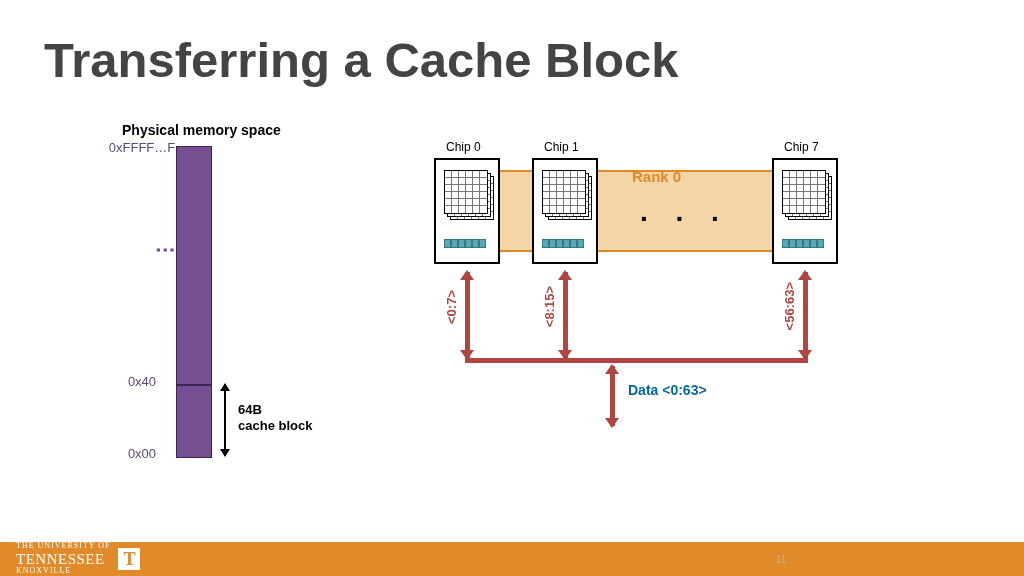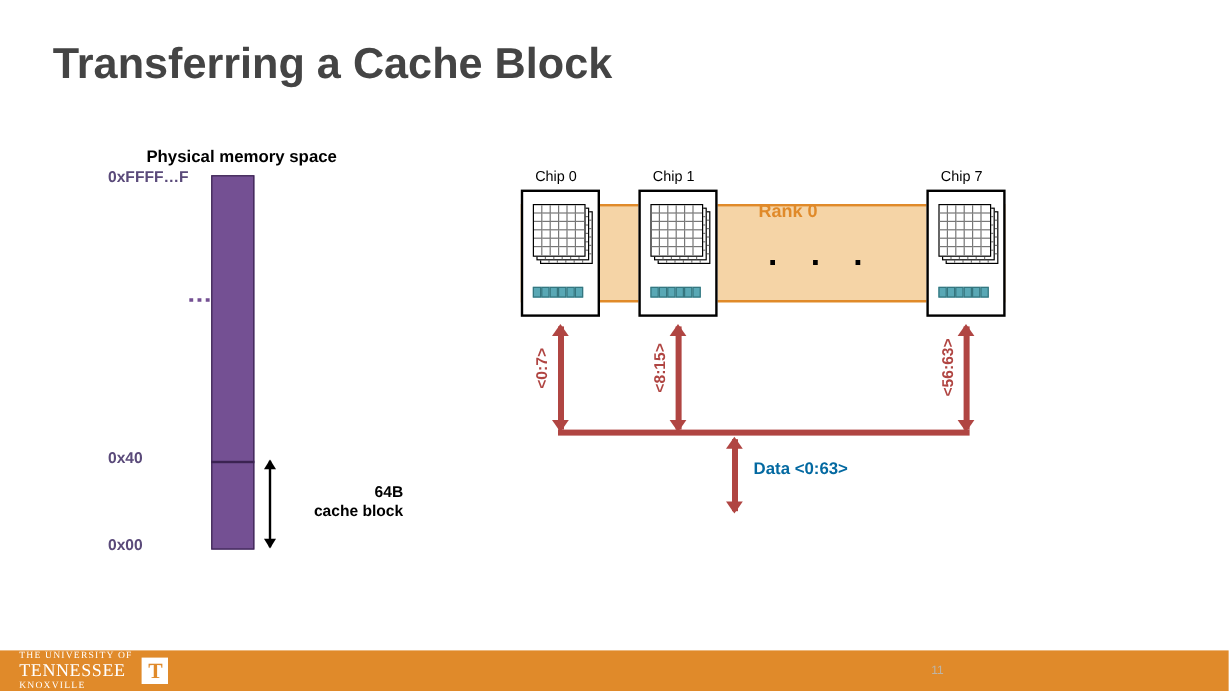--- a/index.html
+++ b/index.html
@@ -1,28 +1,28 @@
 <!DOCTYPE html>
 <html><head>
 <meta charset="utf-8">
 <style>
 * { box-sizing: border-box; margin: 0; padding: 0; }
 body { width: 1024px; height: 576px; font-family: Arial, Helvetica, sans-serif; background: #fff; position: relative; overflow: hidden; }
-.title { font-size: 36px; font-weight: 700; color: #444; padding: 32px 0 0 44px; }
+.title { font-size: 49px; font-weight: 700; color: #444; padding: 32px 0 0 44px; }
 .mem-label { position: absolute; left: 122px; top: 122px; font-size: 14px; font-weight: 700; color: #000; }
 .mem-wrap { position: absolute; left: 176px; top: 146px; width: 36px; height: 312px; }
 .mem-bar { width: 36px; height: 312px; background: #745093; border: 1.5px solid #3b2352; }
 .mem-divider { position: absolute; left: 0; right: 0; height: 2px; background: #3b2352; }
-.mem-tick { position: absolute; font-size: 13px; color: #5a4a7a; right: 42px; text-align: left; width: 80px; font-weight: bold; }
+.mem-tick { position: absolute; font-size: 13px; color: #5a4a7a; right: 30px; text-align: center; width: 80px; }
 .mem-vdots { position: absolute; left: -22px; top: 94px; font-size: 20px; color: #745093; font-weight: 700; writing-mode: vertical-rl; letter-spacing: -4px; }
 .cb-arrow { position: absolute; left: 224px; top: 384px; width: 2px; height: 72px; background: #000; }
 .cb-arrow::before,.cb-arrow::after { content:''; position:absolute; left:-4px; border-left:5px solid transparent; border-right:5px solid transparent; }
 .cb-arrow::before { top:-1px; border-bottom:8px solid #000; }
 .cb-arrow::after { bottom:-1px; border-top:8px solid #000; }
-.cb-text { position: absolute; left: 238px; top: 402px; font-size: 13px; font-weight: 700; color: #000; width: 80px; text-align: right; line-height: 1.25; margin-left: 18px; }
+.cb-text { position: absolute; left: 238px; top: 402px; font-size: 13px; font-weight: 700; color: #000; width: 80px; text-align: left; line-height: 1.25; }
 .rank { position: absolute; left: 434px; top: 170px; width: 404px; height: 82px; background: #f5d4a6; border: 2px solid #e08a2a; }
 .rank-label { position: absolute; left: 632px; top: 148px; font-size: 15px; font-weight: 700; color: #e08a2a; margin-top: 20px; }
 .chip { position: absolute; top: 158px; width: 66px; height: 106px; border: 2px solid #000; background: #fff; }
 .chip-label { position: absolute; top: 140px; font-size: 12px; font-weight: 400; color: #000; }
 .chip-inner { position: absolute; top: 10px; left: 8px; width: 50px; height: 54px; }
 .grid { position: absolute; width: 44px; height: 44px; border: 1px solid #000; background: #fff; display: grid; grid-template-columns: repeat(6,1fr); grid-template-rows: repeat(6,1fr); }
 .grid div { border-right:1px solid #777; border-bottom:1px solid #777; }
 .grid div:nth-child(6n){border-right:none;}
 .grid div:nth-child(n+31){border-bottom:none;}
 .bank-row { position: absolute; bottom: 14px; left: 8px; display: flex; gap: 0; }

